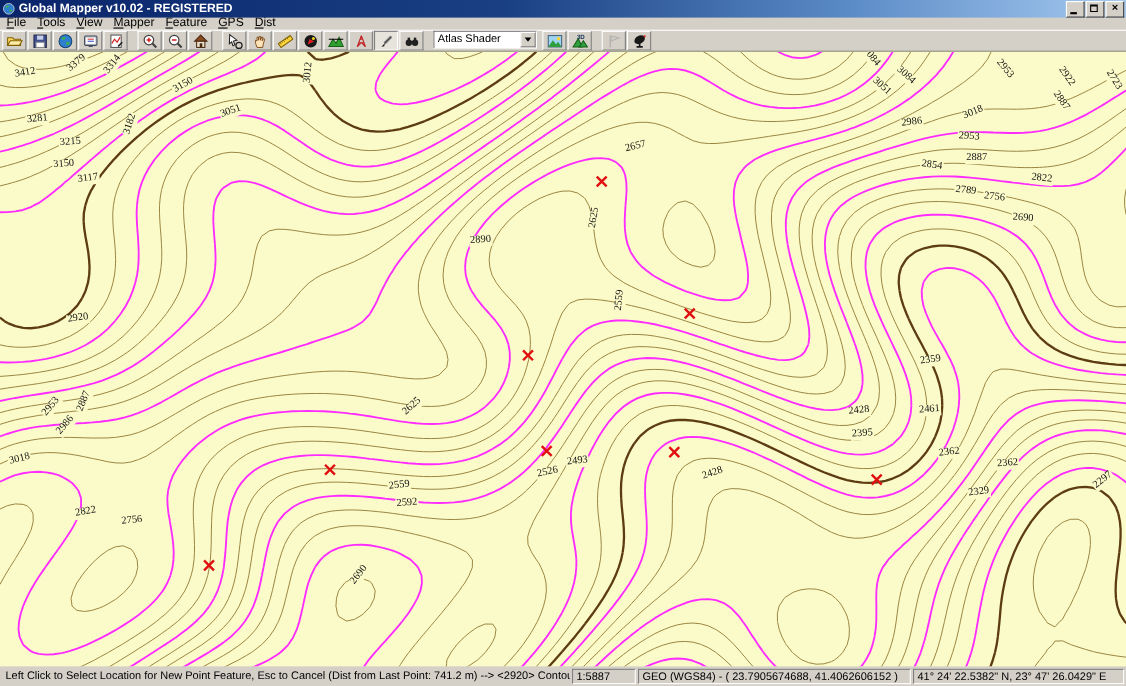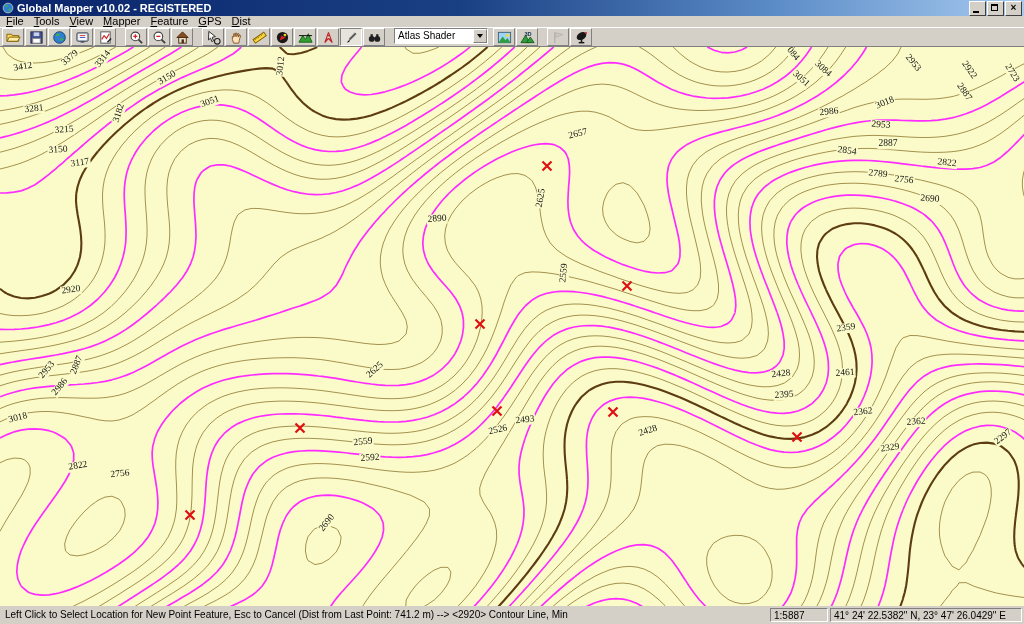--- a/index.html
+++ b/index.html
@@ -369,16 +369,17 @@
           </svg></div>
         <div class="map-marker" style="left: 184px; top: 460px;"><svg viewBox="0 0 12 12" width="12" height="12">
             <path d="M1.5 1.5 L10.5 10.5 M10.5 1.5 L1.5 10.5" stroke="#e01010" stroke-width="2.2" fill="none"></path>
           </svg></div>
       </div>
   </div>
 
   <div id="statusbar">
     <span id="sb-msg" class="sb-panel">Left Click to Select Location for New Point Feature, Esc to Cancel (Dist from Last Point: 741.2 m) --&gt; &lt;2920&gt; Contour Line, Min</span>
     <span id="sb-scale" class="sb-panel">1:5887</span>
+    <span id="sb-geo" class="sb-panel">GEO (WGS84) - ( 23.7905674688, 41.4062606152 )</span>
     <span id="sb-pos" class="sb-panel">41° 24' 22.5382" N, 23° 47' 26.0429" E</span>
   </div>
 
 </div>
 
 </body></html>

